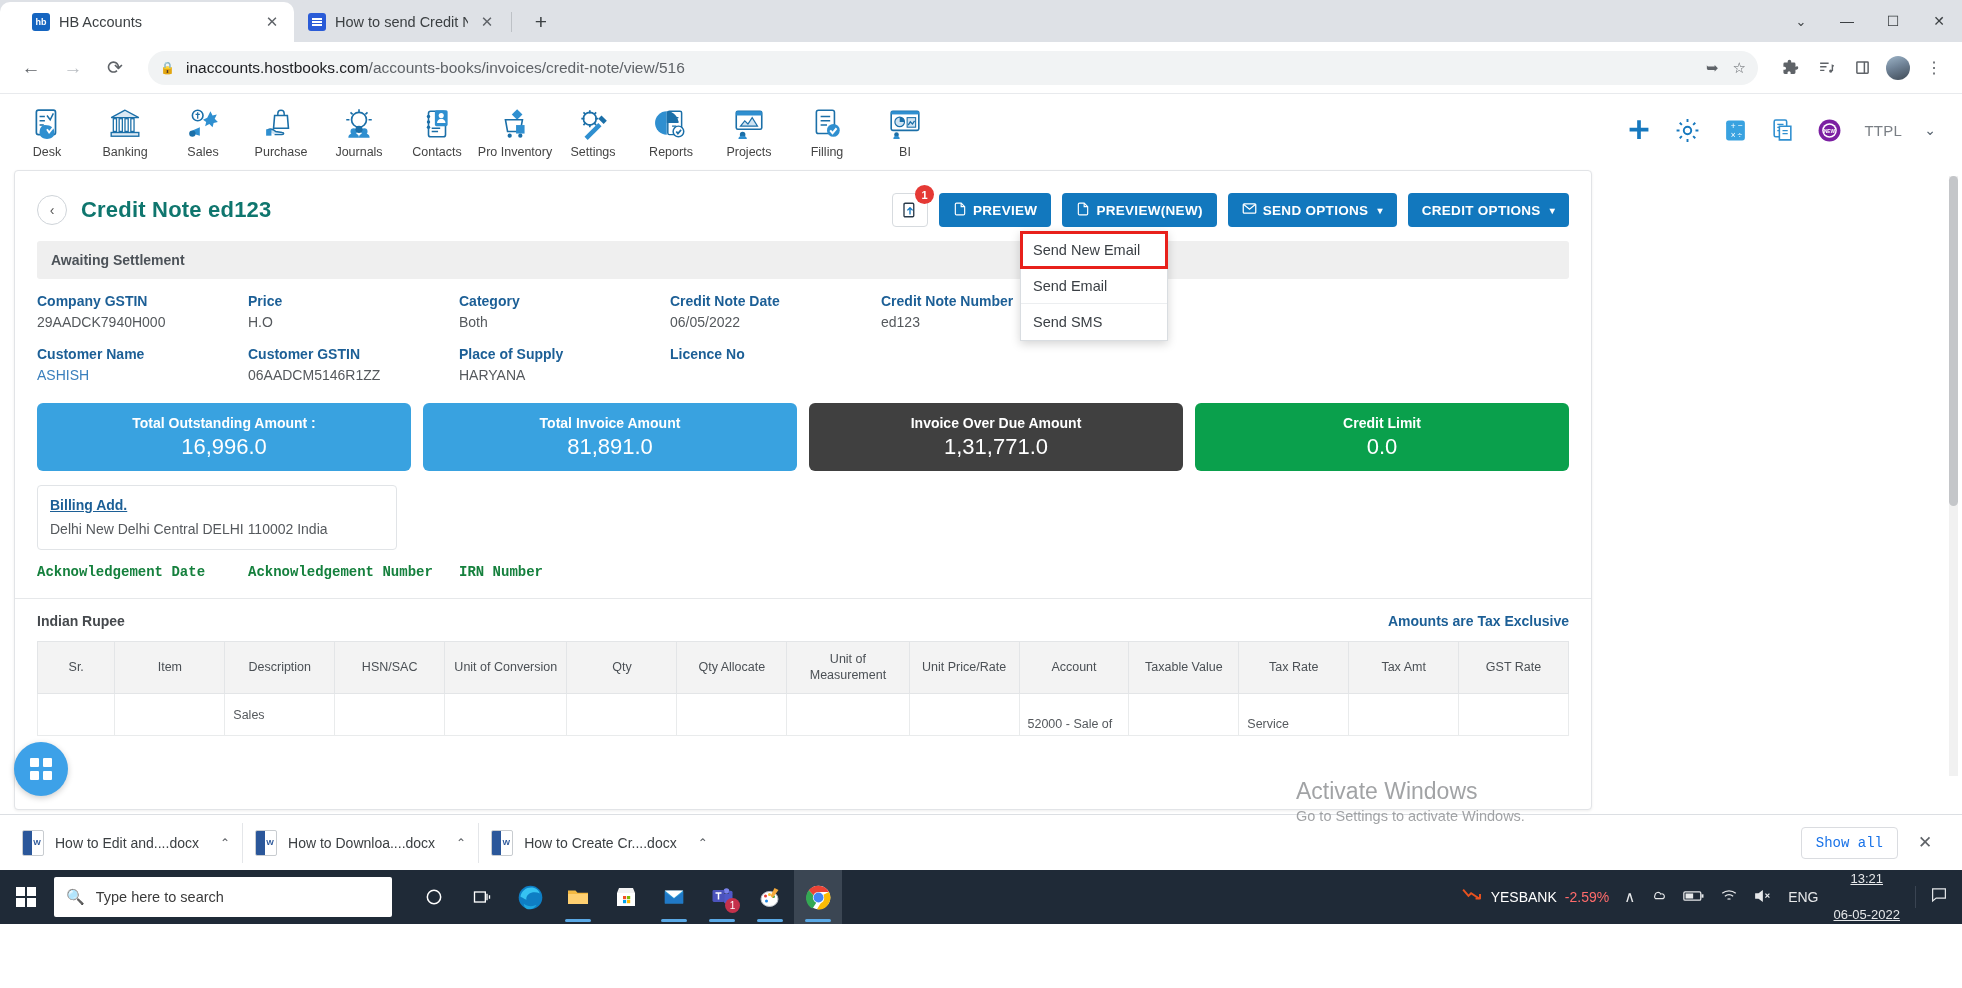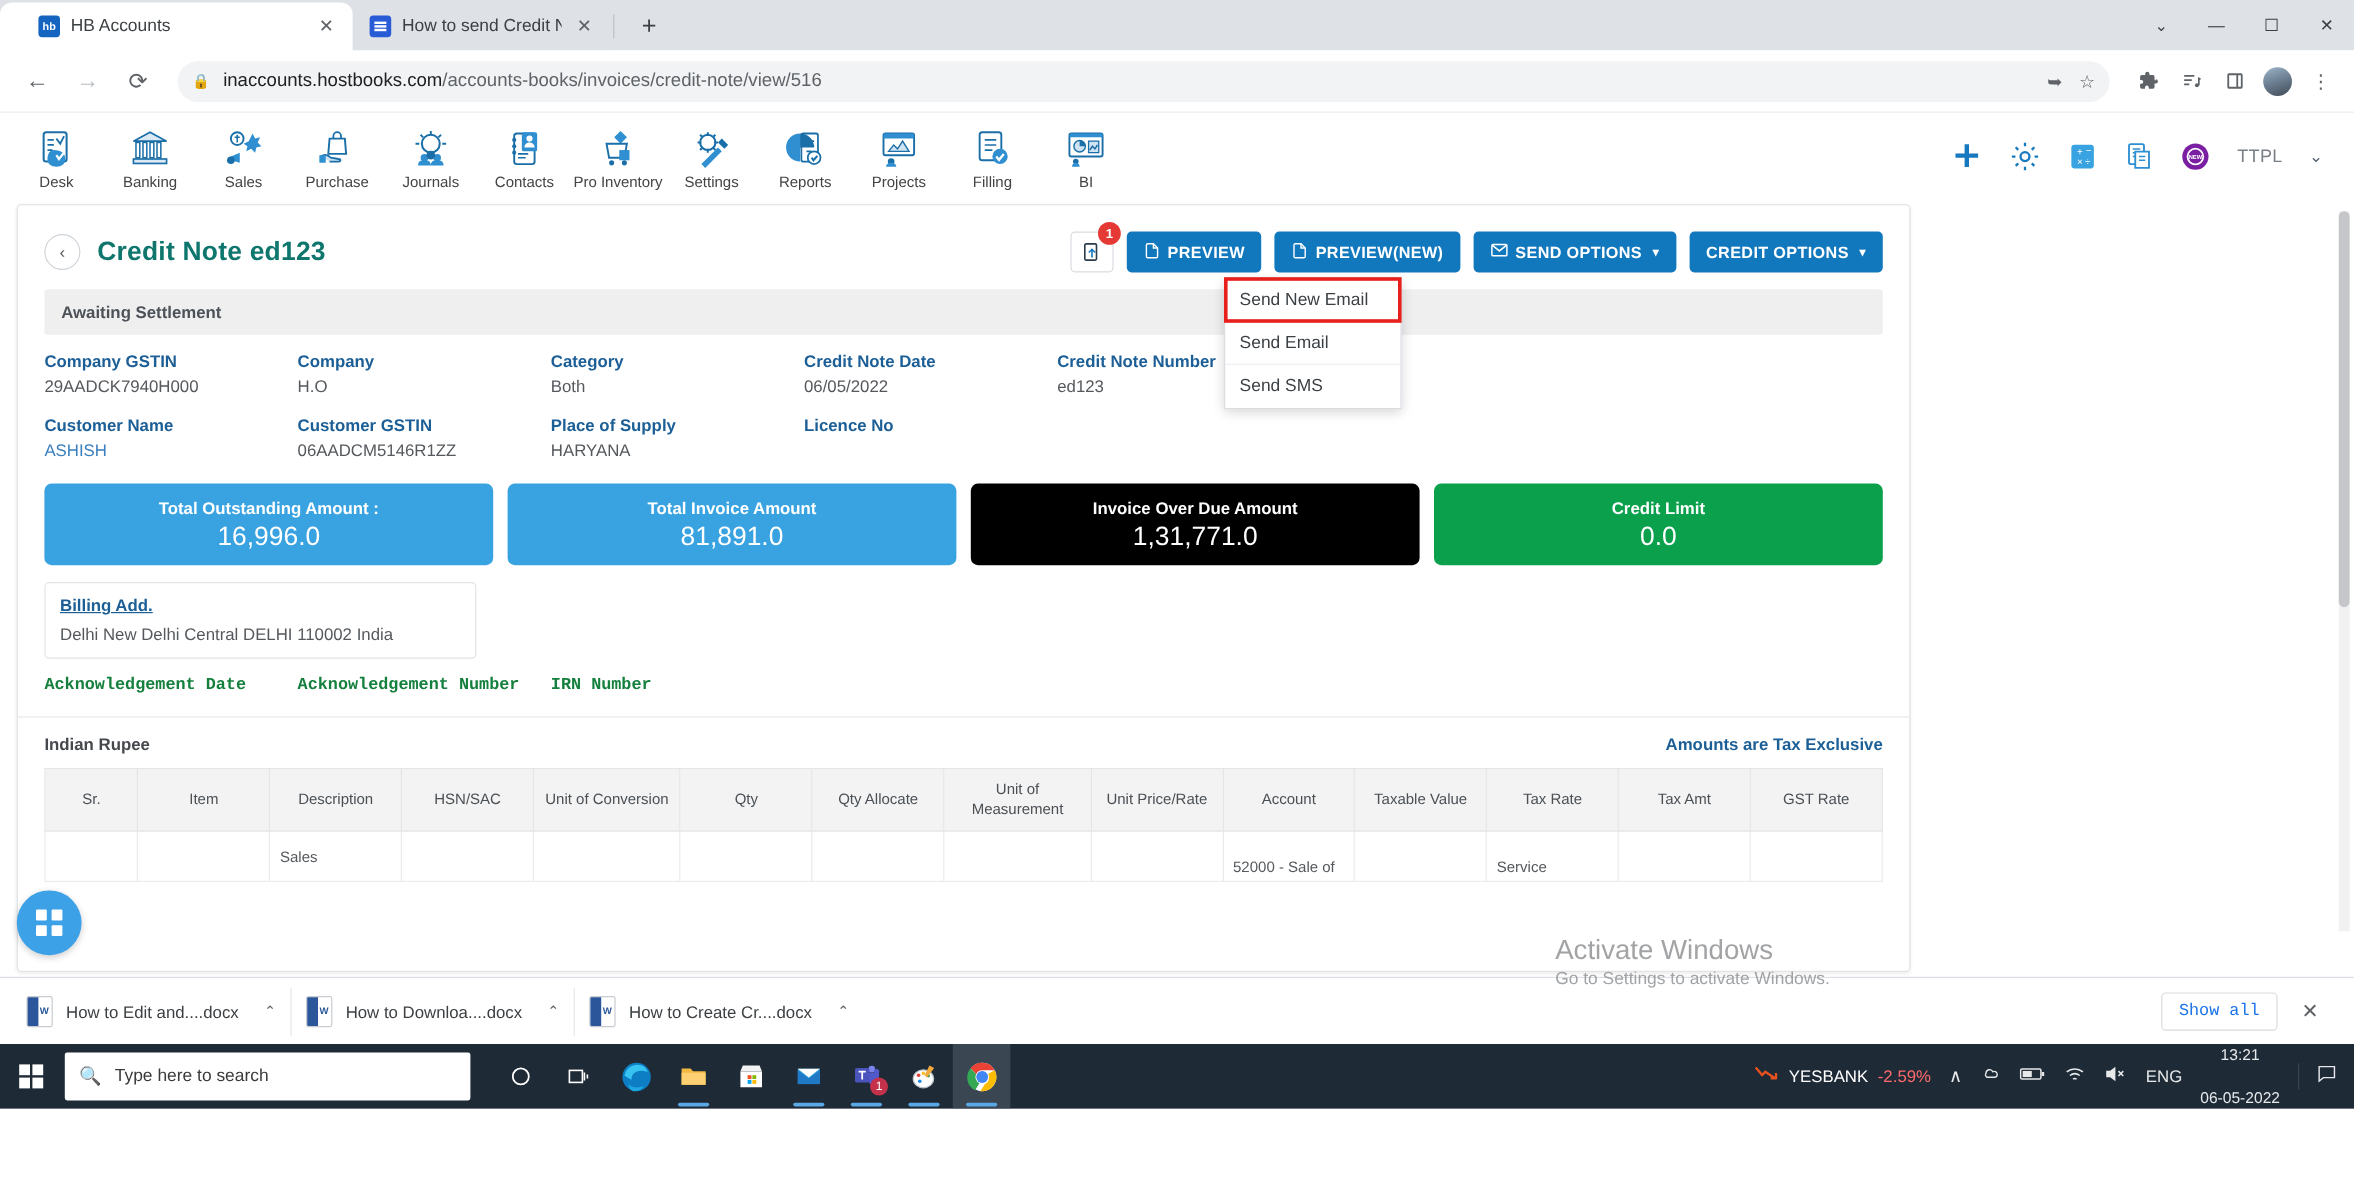--- a/index.html
+++ b/index.html
@@ -261,21 +261,21 @@
   .tbic { width:48px; height:54px; display:flex; align-items:center; justify-content:center; position:relative; }
   .tbic.active { background:#3b4653; }
   .tbic .underline {
     position:absolute; bottom:2px; left:11px; width:26px; height:3px; background:#5aa9e6; border-radius:2px;
   }
   .tray { margin-left:auto; display:flex; align-items:center; gap:15px; padding-right:14px; color:#e6e8ea; }
   .tray .txt { font-size:14px; }
   .stock { display:flex; align-items:center; gap:8px; }
   .stock .name { font-size:14px; color:#ffffff; }
   .stock .pct { font-size:14px; color:#ff6b6b; }
-  .clock { display:flex; flex-direction:column; align-items:center; line-height:1.25; }
+  .clock { display:flex; flex-direction:column; align-items:center; line-height:1.25;text-decoration:underline; }
   .clock .t { font-size:13px; } .clock .d { font-size:13px;margin-top:19px; }
   .trayic { font-size:15px; }
   .notifyic { font-size:17px; border-left:1px solid #3a4452; padding-left:14px; }
 
   
   .bottomfill { position:absolute; left:0; top:924px; width:1962px; height:64px; background:#fff; }
 </style>
 </head>
 <body>
 
@@ -617,21 +617,21 @@
 
     <div class="status-bar">Awaiting Settlement</div>
 
     <div class="fields">
       <div class="field-row">
         <div class="field">
           <div class="field-lbl">Company GSTIN</div>
           <div class="field-val">29AADCK7940H000</div>
         </div>
         <div class="field">
-          <div class="field-lbl">Company</div>
+          <div class="field-lbl">Price</div>
           <div class="field-val">H.O</div>
         </div>
         <div class="field">
           <div class="field-lbl">Category</div>
           <div class="field-val">Both</div>
         </div>
         <div class="field">
           <div class="field-lbl">Credit Note Date</div>
           <div class="field-val">06/05/2022</div>
         </div>
@@ -663,21 +663,21 @@
 
     <div class="kpis">
       <div class="kpi" style="background:#39a2e0">
         <div class="kpi-label">Total Outstanding Amount :</div>
         <div class="kpi-value">16,996.0</div>
       </div>
       <div class="kpi" style="background:#39a2e0">
         <div class="kpi-label">Total Invoice Amount</div>
         <div class="kpi-value">81,891.0</div>
       </div>
-      <div class="kpi" style="background:#000000">
+      <div class="kpi" style="background:#404040">
         <div class="kpi-label">Invoice Over Due Amount</div>
         <div class="kpi-value">1,31,771.0</div>
       </div>
       <div class="kpi" style="background:#0aa04c">
         <div class="kpi-label">Credit Limit</div>
         <div class="kpi-value">0.0</div>
       </div>
     </div>
 
     <div class="addr-wrap">

